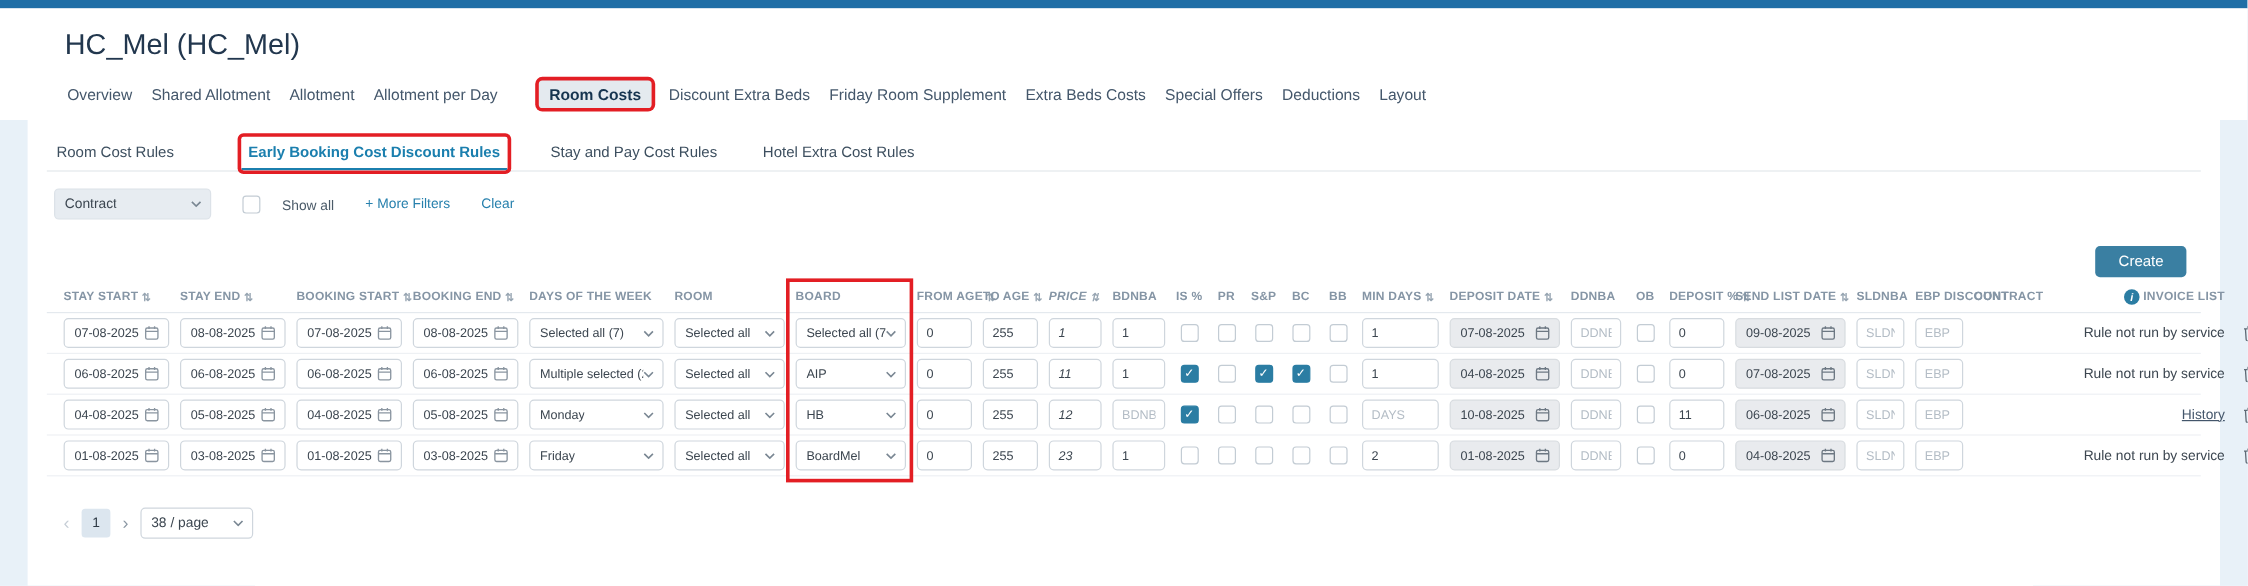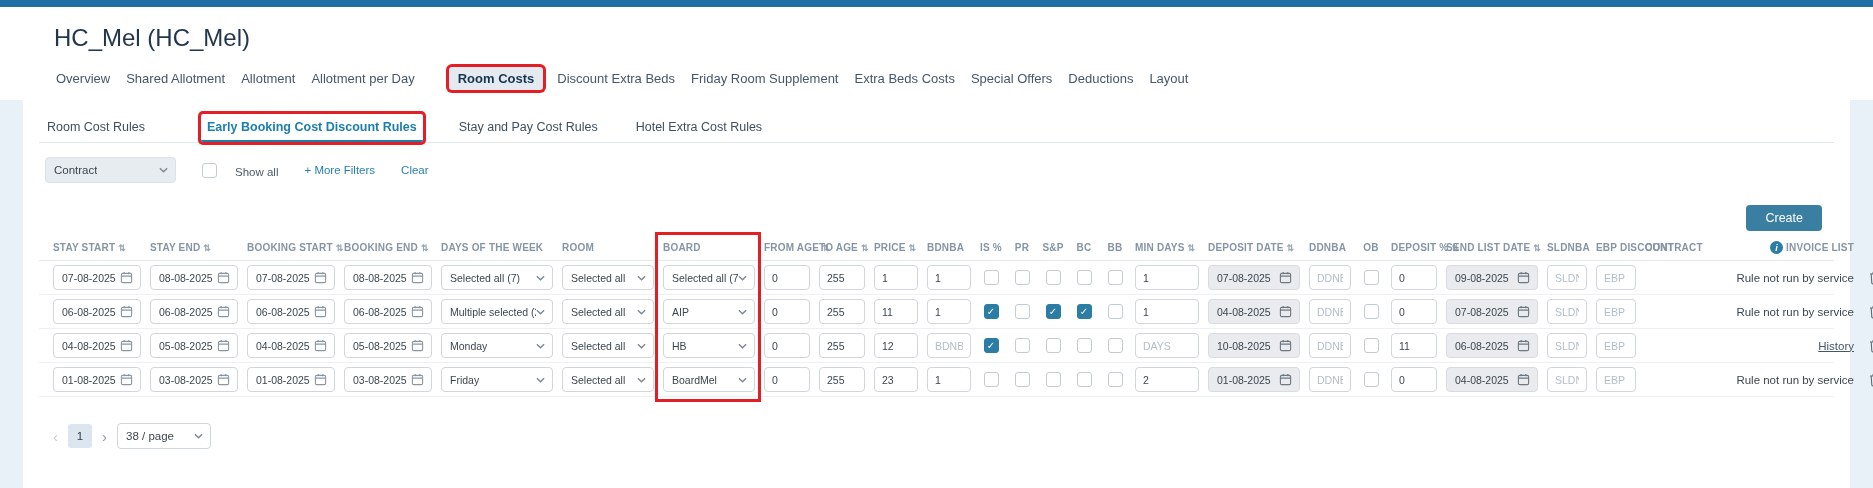--- a/index.html
+++ b/index.html
@@ -50,21 +50,21 @@
   .cal svg { width:13px; height:13px; display:block; }
   .num { padding:0 7px; cursor:text; }
   .num.disabled { cursor:default; }
   .cell { display:flex; align-items:center; }
   .invoice { justify-content:flex-end; }
   .invoice-text { font-size:11.5px; color:#3c4650; white-space:nowrap; }
   .invoice-text.link { text-decoration:underline; color:#44566b; cursor:pointer; }
   .trash { background:none; border:none; cursor:pointer; display:flex; align-items:center; justify-content:center; }
   .trash svg { width:14px; height:15px; display:block; }
   .w-date{width:88px; flex:none;} .w-days{width:112px; flex:none;} .w-room{width:92px; flex:none;}
-  .w-board{width:92px; flex:none;} .w-age{width:46px; flex:none;align-items:center;} .w-price{width:44px; flex:none;}
+  .w-board{width:92px; flex:none;} .w-age{width:46px; flex:none;align-items:center;} .w-price{width:44px; flex:none;font-style:italic;}
   .w-bdnba{width:44px; flex:none;} .w-cb{width:22px; flex:none; display:flex; justify-content:center;}
   .w-mindays{width:64px; flex:none;} .w-ddate{width:92px; flex:none;} .w-ddnba{width:42px; flex:none;}
   .w-dpct{width:46px; flex:none;} .w-sdate{width:92px; flex:none;} .w-sldnba{width:40px; flex:none;}
   .w-ebp{width:40px; flex:none;} .w-contract{width:50px; flex:none;} .w-invoice{width:150px; flex:none;}
   .w-trash{width:24px; flex:none;}
   .red-col-overlay { position:absolute; left:616px; top:-3px; width:106px; height:170px;
         border:3px solid #e31e24; pointer-events:none; z-index:5; }
   .info-icon { width:13px; height:13px; border-radius:50%; background:#2b7da3; color:#fff;
         display:inline-flex; align-items:center; justify-content:center; font-size:9px; font-weight:bold;
         font-style:italic; flex:none; }

